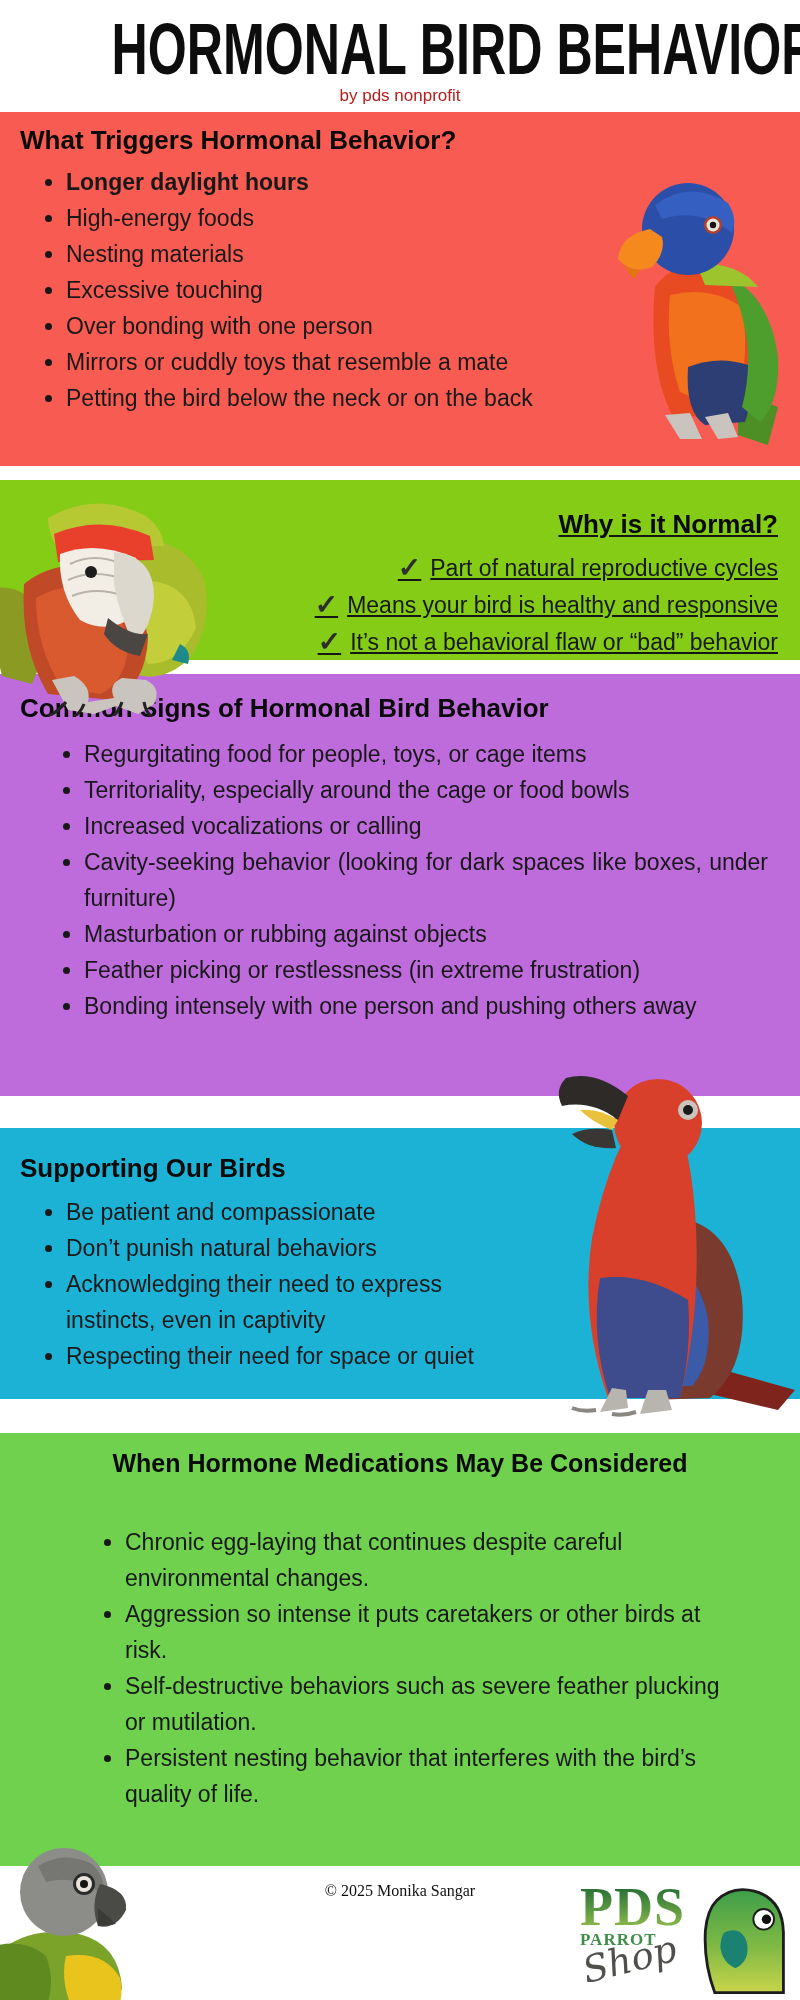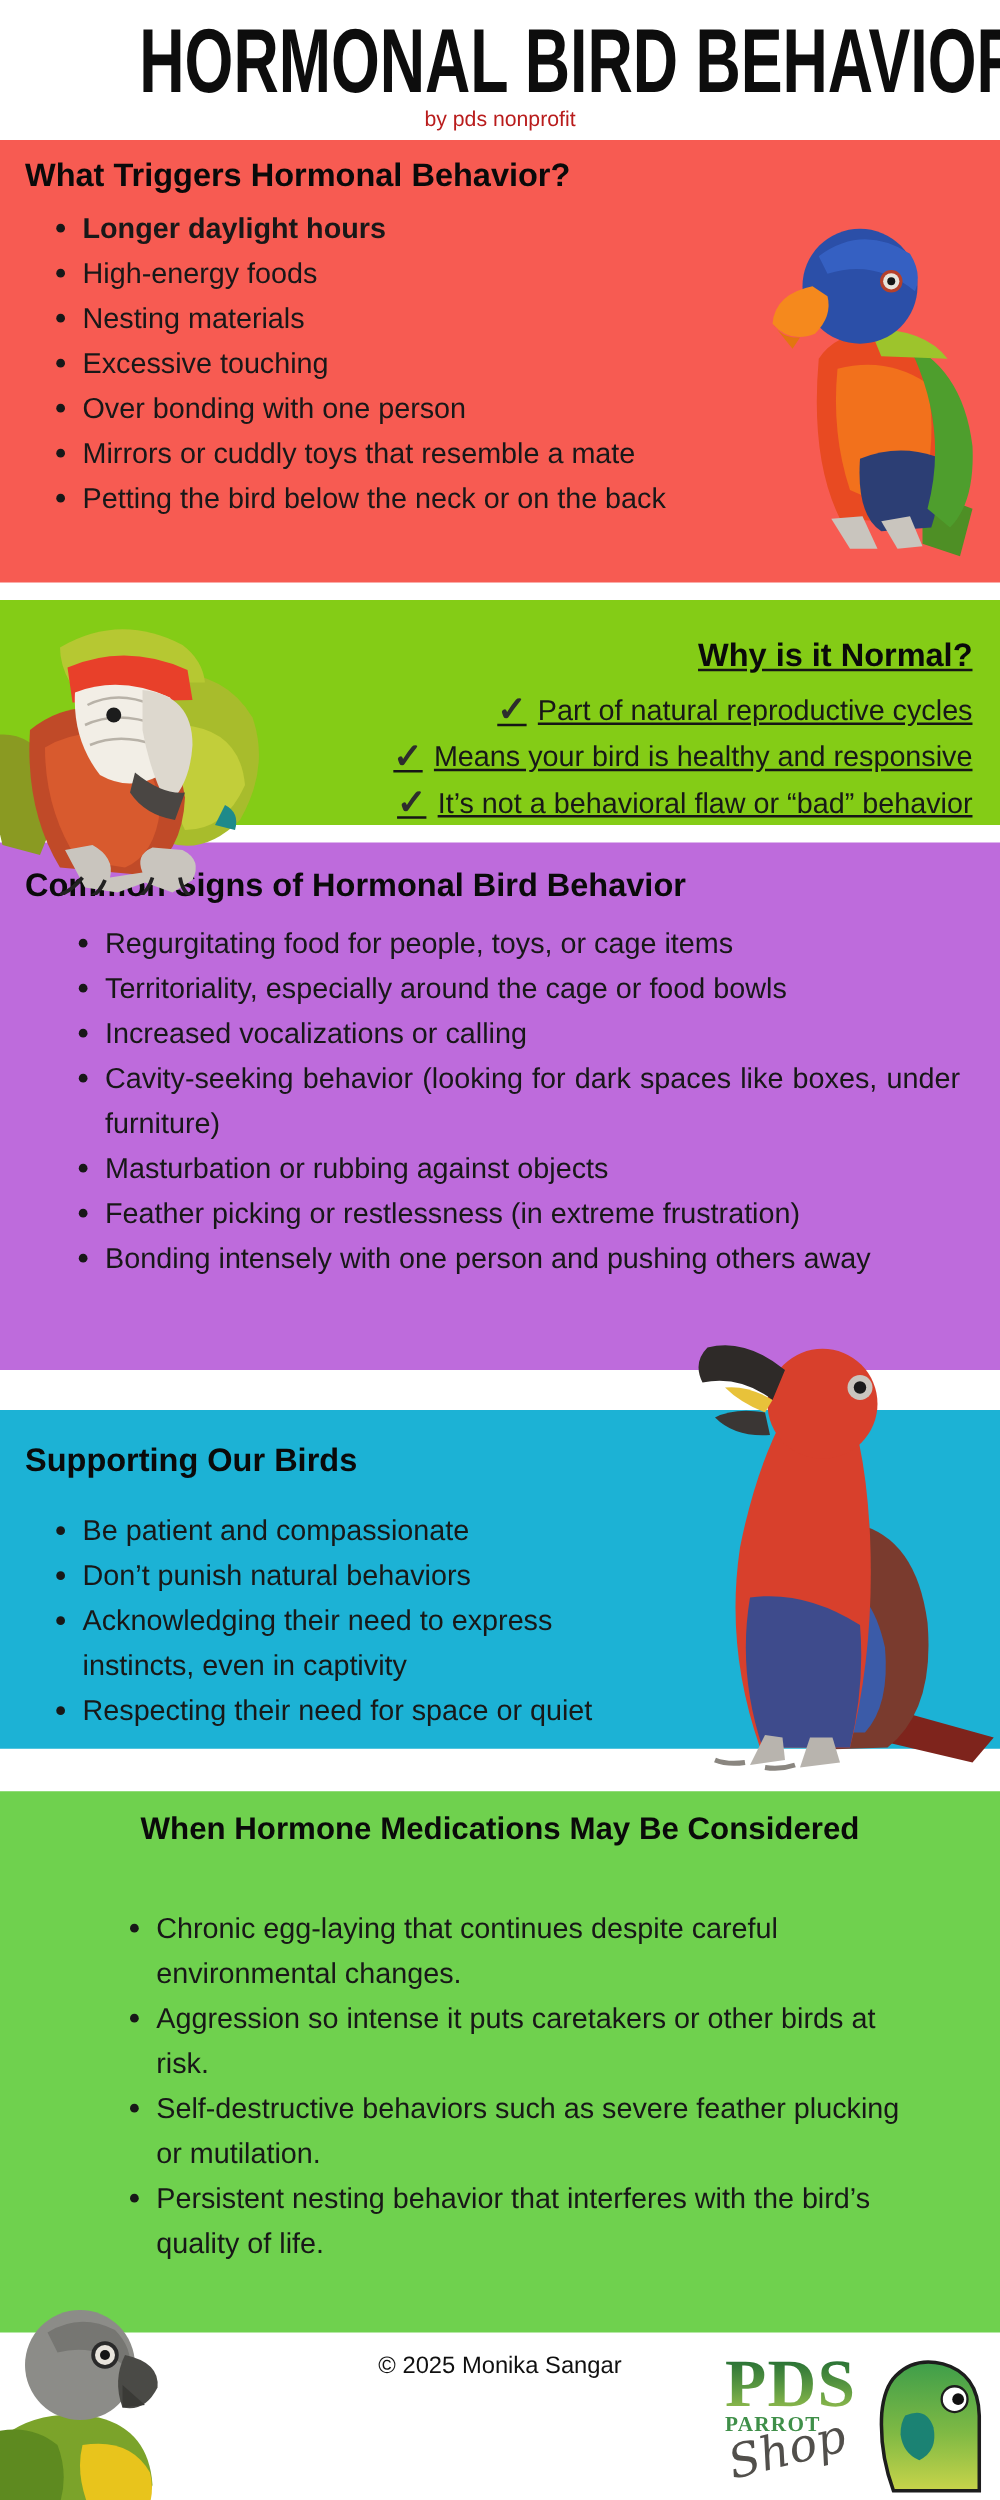--- a/index.html
+++ b/index.html
@@ -29,28 +29,28 @@
 
   .sec-pink{background:#84cc16;height:180px;padding:28px 22px 0 0;text-align:right;text-decoration:underline;}
   .checklist{list-style:none;margin:8px 0 0;padding:0;}
   .checklist li{display:flex;justify-content:flex-end;align-items:center;gap:9px;line-height:37px;}
   .check{font-size:28px;font-weight:600;color:#2d2d2d;line-height:1;}
 
   .sec-purple{background:#BE6BDC;height:422px;padding:18px 20px 12px;}
   .sec-purple ul{margin:10px 12px 0 0;padding-left:64px;text-align:justify;}
 
   .sec-blue{background:#1CB2D5;height:271px;padding:24px 20px 0;}
-  .sec-blue ul{margin:20px 0 0;padding-left:46px;width:424px;}
+  .sec-blue ul{margin:8px 0 0;padding-left:46px;width:424px;}
 
   .sec-green{background:#6FD14E;height:433px;padding:14px 0 0;}
   .sec-green h2{text-align:center;font-size:25px;}
   .sec-green ul{margin:44px 0 0;padding-left:125px;max-width:742px;box-sizing:border-box;}
 
   .footer{height:62px;background:#fff;text-align:center;padding-top:16px;box-sizing:border-box;}
-  .copyright{font-size:19px;color:#101010;}
+  .copyright{font-size:16px;color:#101010;font-family:Liberation Serif, serif;}
 
   
   .bird{position:absolute;z-index:5;}
   .bird-lorikeet{right:10px;top:55px;width:180px;height:280px;}
   .bird-macaw{left:-4px;top:8px;width:216px;height:228px;}
   .bird-eclectus{right:0;top:-60px;width:300px;height:350px;}
   .bird-senegal{left:-6px;top:1838px;width:158px;height:170px;}
 
   
   .logo{position:absolute;right:8px;top:1884px;width:212px;height:114px;z-index:6;display:flex;align-items:flex-start;}

